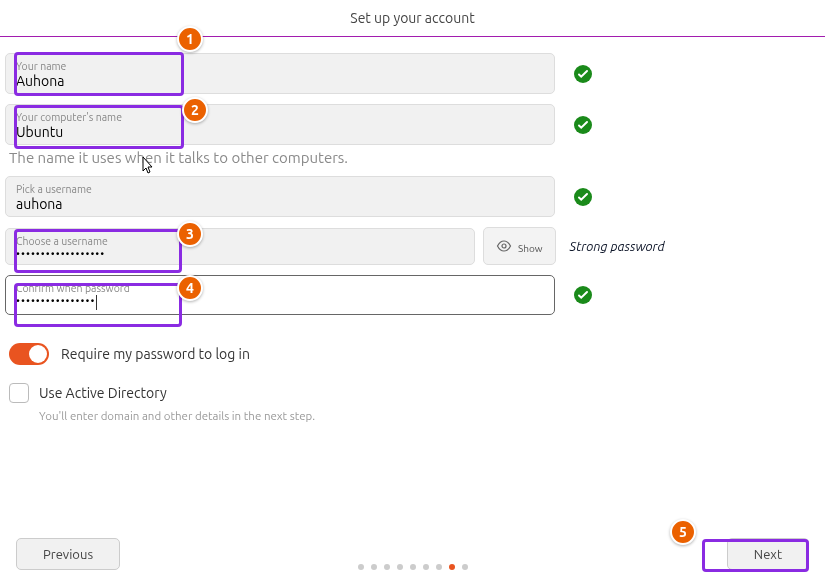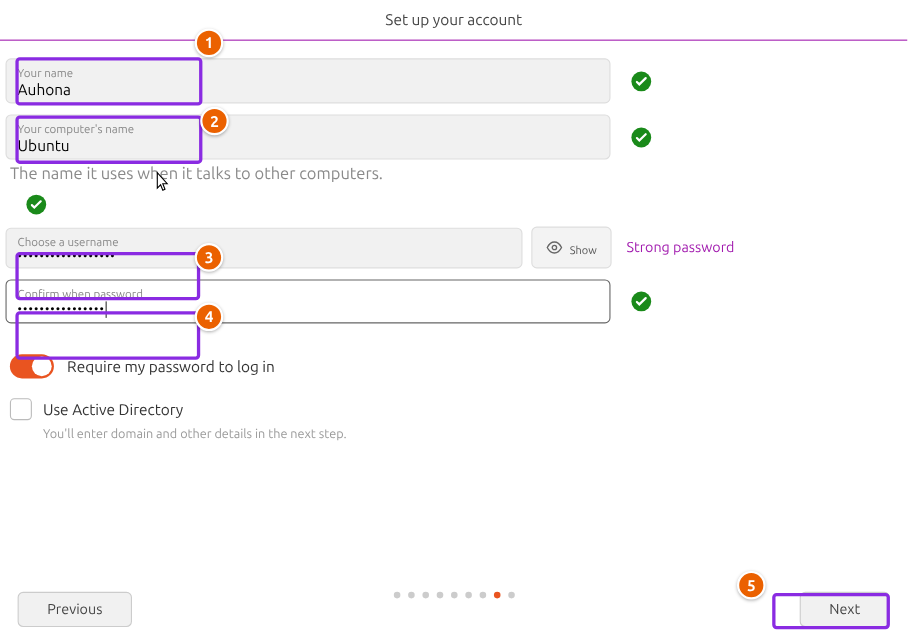--- a/index.html
+++ b/index.html
@@ -9,31 +9,31 @@
     .field-row { display: flex; align-items: center; margin-bottom: 4px; }
     .input-wrap { position: relative; flex: 0 0 550px; background: #f1f1f1; border: 1px solid #ddd; border-radius: 5px; padding: 6px 10px 4px 10px; }
     .input-wrap.focused { border: 1px solid #666; background: #fff; }
     .input-label { font-size: 10.5px; color: #888; display: block; margin-bottom: 1px; }
     .input-value { font-size: 14px; color: #000000; border: none; background: transparent; width: 100%; outline: none; }
     .input-placeholder { color: #888; }
     .check-icon { margin-left: 18px; width: 20px; height: 20px; display: flex; align-items: center; justify-content: center; }
     .helper { font-size: 15px; color: #8a8a8a; margin: 3px 0 10px 4px; }
     .password-row .input-wrap { flex: 0 0 470px; }
     .show-btn { margin-left: 8px; display: flex; align-items: flex-end; gap: 6px; background: #f3f3f3; border: 1px solid #ddd; border-radius: 5px; padding: 10px 12px; font-size: 10px; color: #555; }
-    .strength { margin-left: 14px; font-size: 13px; color: #a21caf; }
+    .strength { margin-left: 14px; font-size: 13px; color: #0f172a; font-style: italic; }
     .eye-icon { width: 16px; height: 16px; display: inline-flex; align-items: center; justify-content: center; }
     .toggle-row { display: flex; align-items: center; margin-top: 28px; margin-left: 4px; }
     .switch { width: 40px; height: 22px; background: #e95420; border-radius: 11px; position: relative; margin-right: 12px; }
     .switch::after { content: ""; position: absolute; right: 2px; top: 2px; width: 18px; height: 18px; background: #fff; border-radius: 9px; }
     .toggle-label { font-size: 14px; color: #333; }
     .checkbox-row { display: flex; align-items: center; margin-top: 18px; margin-left: 4px; }
     .checkbox { width: 20px; height: 20px; border: 1.5px solid #bbb; border-radius: 4px; margin-right: 10px; background: #fff; }
     .checkbox-label { font-size: 14px; color: #333; }
     .checkbox-helper { font-size: 11.5px; color: #9a9a9a; margin: 6px 0 0 34px; }
-    .footer { position: absolute; bottom: 14px; left: 0; width: 100%; padding: 0 16px; display: flex; align-items: flex-start; justify-content: space-between; }
+    .footer { position: absolute; bottom: 14px; left: 0; width: 100%; padding: 0 16px; display: flex; align-items: flex-end; justify-content: space-between; }
     .btn { padding: 8px 26px; background: #f1f1f1; border: 1px solid #ccc; border-radius: 5px; font-size: 13px; color: #444; }
     .dots { position: absolute; left: 50%; transform: translateX(-50%); display: flex; gap: 7px; }
     .dot { width: 6px; height: 6px; border-radius: 3px; background: #ccc; }
     .dot.active { background: #e95420; }
     .badge { position: absolute; width: 26px; height: 26px; border-radius: 13px; background: #eb6100; border: 2px solid #fff; color: #fff; font-weight: bold; font-size: 14px; display: flex; align-items: center; justify-content: center; z-index: 10; box-shadow: 0 1px 3px rgba(0,0,0,0.3); }
     .purple-box { position: absolute; border: 3px solid #8a2be2; border-radius: 4px; z-index: 5; pointer-events: none; }
     .cursor { position: absolute; width: 16px; height: 20px; z-index: 8; pointer-events: none; }
     .caret { display: inline-block; width: 1px; height: 15px; background: #333; vertical-align: middle; margin-left: 1px; }
   </style>
 </head>
@@ -64,20 +64,24 @@
     <span class="check-icon">
       <svg width="20" height="20" viewBox="0 0 20 20">
           <circle cx="10" cy="10" r="9" fill="#1a8a1a"></circle>
           <path d="M6 10.5l2.2 2.2L14 7" stroke="#fff" stroke-width="2" fill="none" stroke-linecap="round"></path>
         </svg>
     </span>
   </div>
   <div class="helper">The name it uses when it talks to other computers.</div>
 
   <div class="field-row">
+    <div class="input-wrap">
+      <span class="input-label input-placeholder">Pick a username</span>
+      <div class="input-value">auhona</div>
+    </div>
     <span class="check-icon">
       <svg width="20" height="20" viewBox="0 0 20 20">
           <circle cx="10" cy="10" r="9" fill="#1a8a1a"></circle>
           <path d="M6 10.5l2.2 2.2L14 7" stroke="#fff" stroke-width="2" fill="none" stroke-linecap="round"></path>
         </svg>
     </span>
   </div>
 
   <div class="field-row password-row" style="margin-top:10px;">
     <div class="input-wrap">

